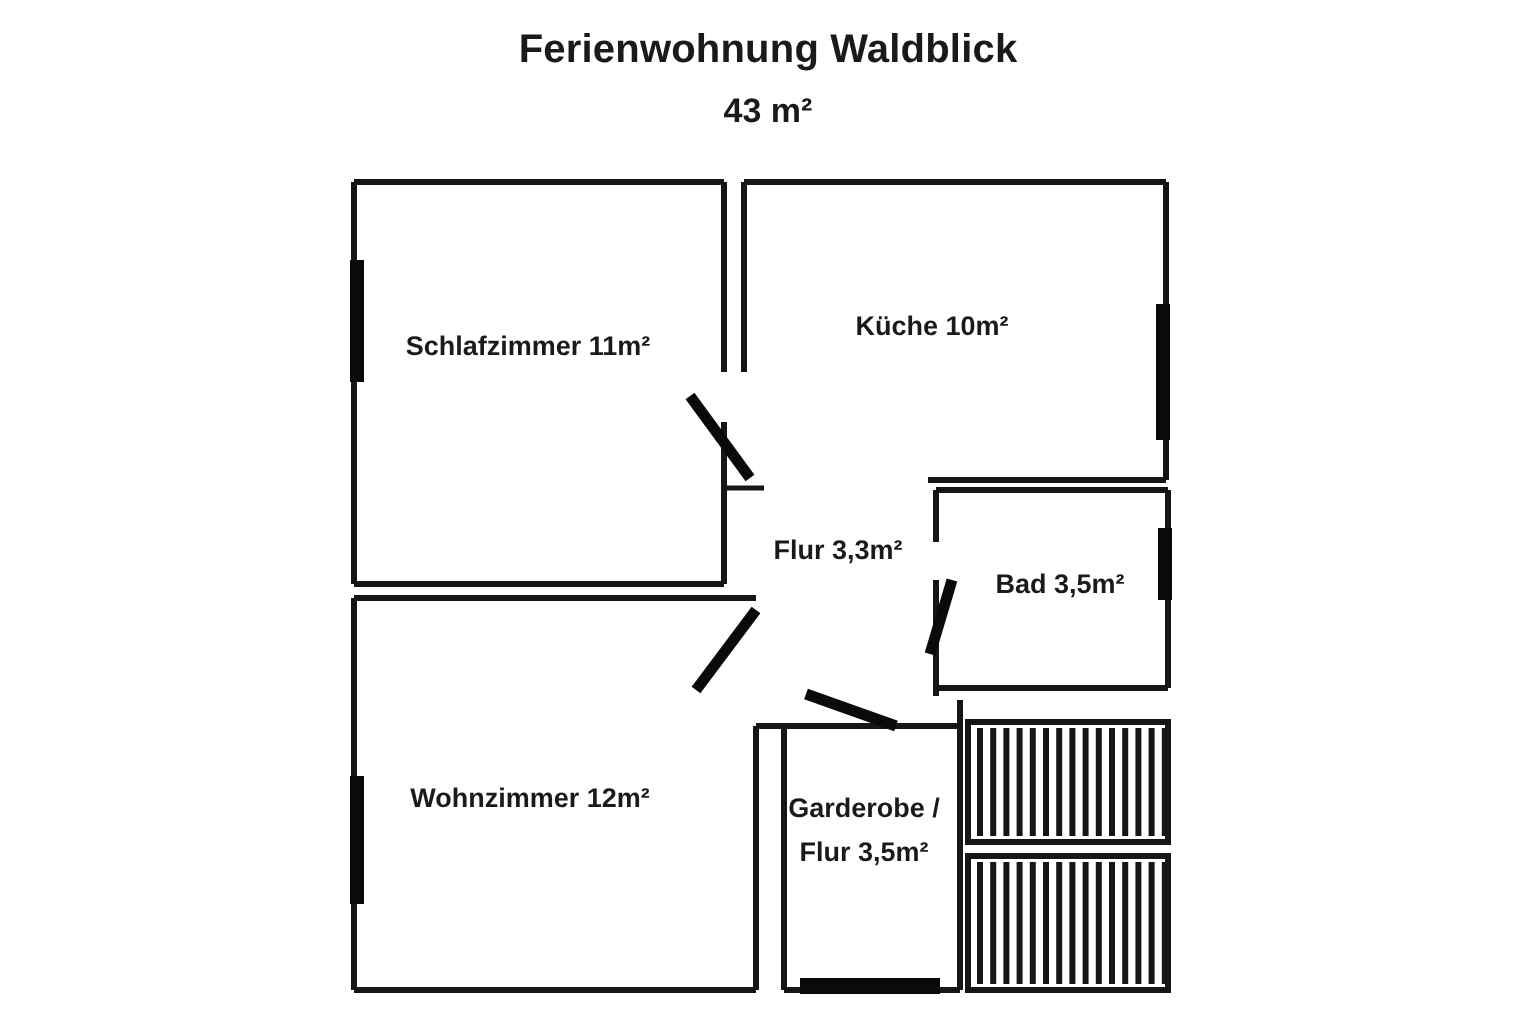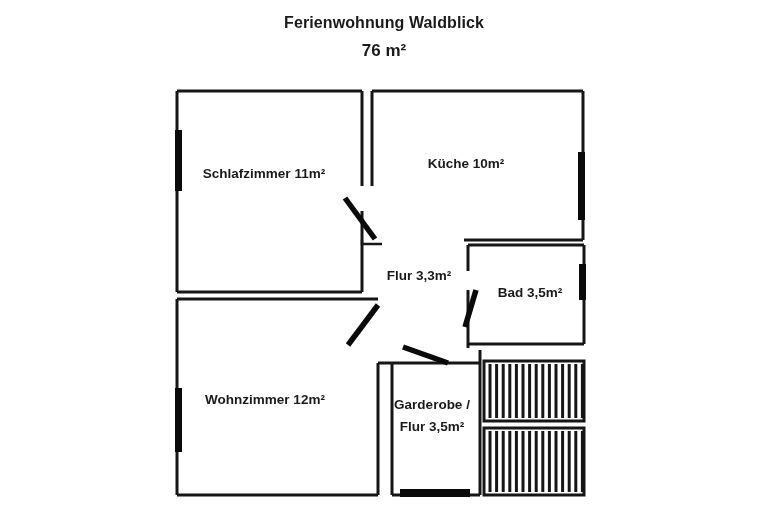--- a/index.html
+++ b/index.html
@@ -26,21 +26,21 @@
     position: absolute;
     top: 0;
     left: 0;
     width: 768px;
     text-align: center;
     pointer-events: none;
   }
   .plan-title {
     margin: 0;
     padding-top: 14px;
-    font-size: 16px;
+    font-size: 20px;
     font-weight: 600;
     letter-spacing: 0.1px;
     color: #1a1a1a;
   }
   .plan-subtitle {
     margin: 0;
     padding-top: 9px;
     font-size: 17px;
     font-weight: 600;
     color: #1a1a1a;
@@ -101,21 +101,21 @@
     dominant-baseline: middle;
   }
 </style>
 </head>
 <body>
 
 <div id="floorplan-page">
 
   <div class="titles">
     <h1 class="plan-title">Ferienwohnung Waldblick</h1>
-    <div class="plan-subtitle">76 m²</div>
+    <div class="plan-subtitle">43 m²</div>
   </div>
 
   <svg class="plan-svg" viewBox="0 0 768 510">
 
     <g>
       <path class="wall" d="M 177 91 L 362 91"></path>
       <path class="wall" d="M 177 91 L 177 292"></path>
       <path class="wall" d="M 177 292 L 362 292"></path>
       <path class="wall" d="M 362 91 L 362 186"></path>
       <path class="wall" d="M 362 211 L 362 292"></path>

